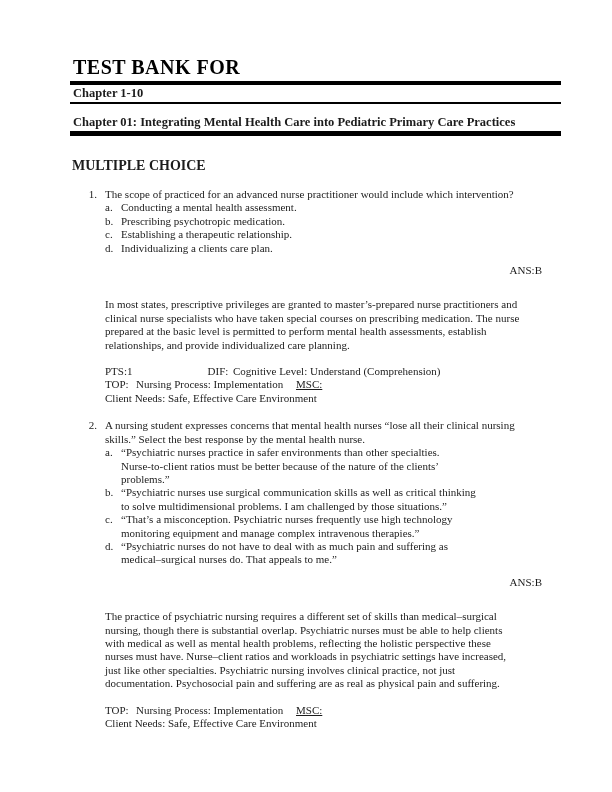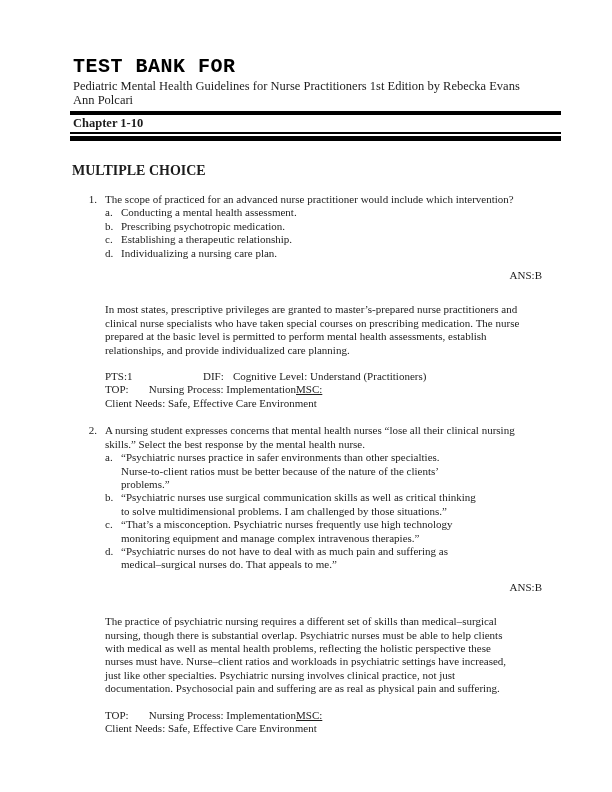--- a/index.html
+++ b/index.html
@@ -14,21 +14,21 @@
     padding-top: 57px;
     position: relative;
     margin: 0 auto;
     overflow: hidden;
   }
   .pre { white-space: pre-line; }
 
   
   .tb-title {
     margin-left: 73px;
-    font-family: Liberation Mono, monospace;
+    font-family: Liberation Serif, serif;
     font-weight: 700;
     font-size: 20px;
     line-height: 20px;
     letter-spacing: 0.5px;
     color: #000;
   }
   .tb-subtitle {
     margin: 3px 0 0 73px;
     font-size: 12.5px;
     line-height: 13.5px;
@@ -73,40 +73,39 @@
   .opt-text { width: 420px; font-family: Liberation Serif, serif; }
 
   .ans-row { margin: 9px 0 0 33px; text-align: right; }
   .ans-label { display: inline-block; min-width: 30px; }
   .rationale { margin-left: 33px; width: 455px; margin-top: 21px; }
 
   .meta { margin: 13px 0 0 33px; }
   .meta-row span { display: inline-block; vertical-align: top; }
   .w-pts  { width: 22px; }
   .w-ptsv { width: 76px; }
-  .w-dif  { width: 30px; }
+  .w-dif  { width: 30px; text-align: center; }
   .w-top  { width: 31px; }
-  .w-topv { width: 160px; text-align: right; }
+  .w-topv { width: 160px; }
   .w-msc  { width: 35px; text-decoration: underline; }
 </style>
 </head>
 <body>
 
 <div class="page">
 
   <div>
     <div class="tb-title">TEST BANK FOR</div>
-    <div class="tb-subtitle pre">Pediatric Mental Health Guidelines for Nurse Practitioners 1st Edition by Rebecka Evans
-Ann Polcari</div>
   </div>
 
   <div class="bar b1"></div>
   <div class="chapter-range">Chapter 1-10</div>
   <div class="bar rule"></div>
 
+  <div class="chapter-title">Chapter 01: Integrating Mental Health Care into Pediatric Primary Care Practices</div>
   <div class="bar b2"></div>
 
   <div class="section-heading">MULTIPLE CHOICE</div>
 
   <div class="questions">
 
     <div class="question">
       <div class="q-row">
         <div class="q-num">1.</div>
         <div class="q-stem pre">The scope of practiced for an advanced nurse practitioner would include which intervention?</div>
@@ -119,33 +118,33 @@
         <div class="opt-row">
           <div class="opt-letter">b.</div>
           <div class="opt-text pre">Prescribing psychotropic medication.</div>
         </div>
         <div class="opt-row">
           <div class="opt-letter">c.</div>
           <div class="opt-text pre">Establishing a therapeutic relationship.</div>
         </div>
         <div class="opt-row">
           <div class="opt-letter">d.</div>
-          <div class="opt-text pre">Individualizing a nursing care plan.</div>
+          <div class="opt-text pre">Individualizing a clients care plan.</div>
         </div>
       </div>
       <div class="ans-row">
         <span class="ans-label">ANS:</span><span class="ans-value">B</span>
       </div>
       <div class="rationale pre">In most states, prescriptive privileges are granted to master’s-prepared nurse practitioners and
 clinical nurse specialists who have taken special courses on prescribing medication. The nurse
 prepared at the basic level is permitted to perform mental health assessments, establish
 relationships, and provide individualized care planning.</div>
       <div class="meta">
         <div class="meta-row">
-          <span class="w-pts">PTS:</span><span class="w-ptsv">1</span><span class="w-dif">DIF:</span><span>Cognitive Level: Understand (Practitioners)</span>
+          <span class="w-pts">PTS:</span><span class="w-ptsv">1</span><span class="w-dif">DIF:</span><span>Cognitive Level: Understand (Comprehension)</span>
         </div>
         <div class="meta-row">
           <span class="w-top">TOP:</span><span class="w-topv">Nursing Process: Implementation</span><span class="w-msc">MSC:</span><span>Client Needs: Safe, Effective Care Environment</span>
         </div>
       </div>
     </div>
 
     <div class="question">
       <div class="q-row">
         <div class="q-num">2.</div>

